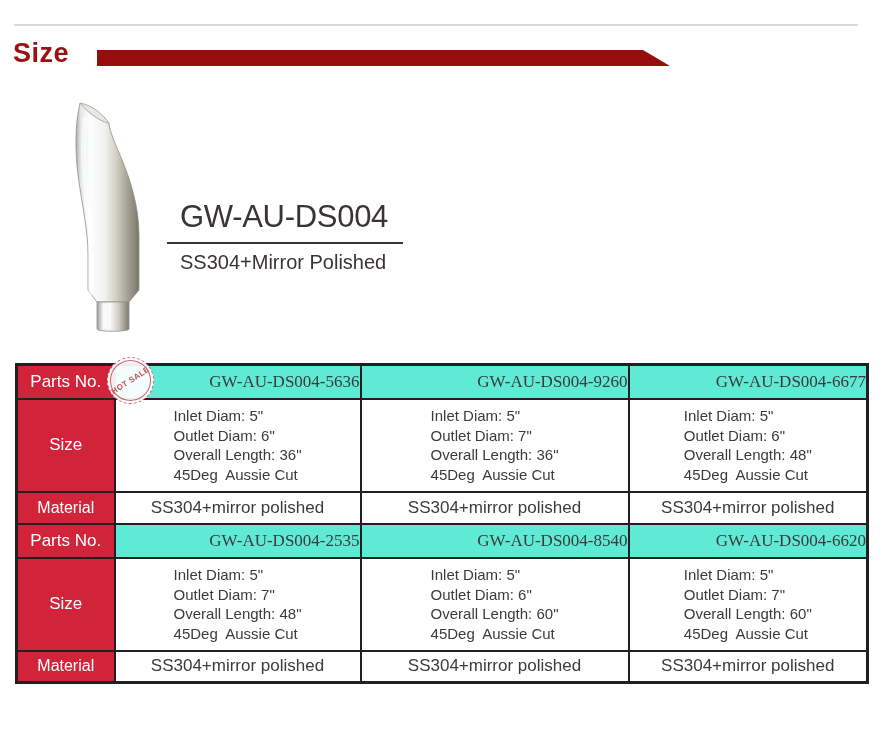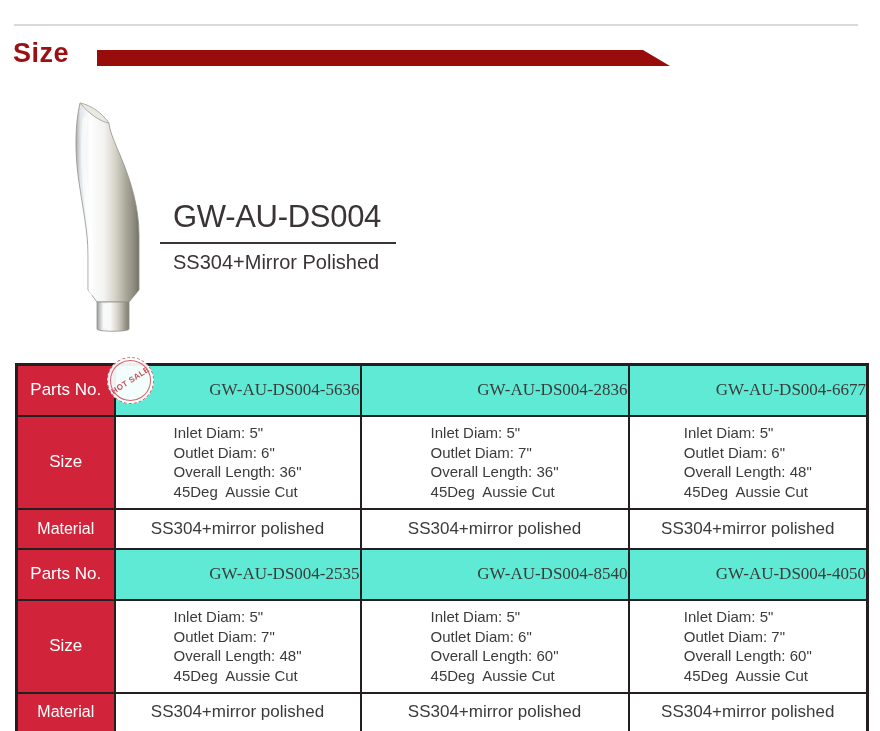--- a/index.html
+++ b/index.html
@@ -12,39 +12,39 @@
   .size-heading{
     position:absolute;left:13px;top:38px;font-size:27px;font-weight:bold;
     color:#9B1010;letter-spacing:0.5px;
   }
   .red-banner{
     position:absolute;left:97px;top:50px;width:573px;height:16px;background:#980D0C;
     clip-path:polygon(0 0, calc(100% - 27px) 0, 100% 100%, 0 100%);
   }
   
   .pipe-svg{position:absolute;left:55px;top:95px;width:130px;height:245px;}
-  .product-caption{position:absolute;left:160px;top:199px;}
+  .product-caption{position:absolute;left:167px;top:199px;}
   .product-code{
     font-size:31px;color:#3a3436;letter-spacing:-0.3px;padding:0 8px 7px 13px;white-space:nowrap;
   }
   .caption-divider{width:236px;height:2px;background:#3a3436;}
   .product-material{
     font-size:20px;color:#3a3436;padding:7px 0 0 13px;white-space:nowrap;
   }
   
   .spec-table-wrap{position:absolute;left:15px;top:363px;}
   table.spec{border-collapse:collapse;table-layout:fixed;width:851px;border:3px solid #231F20;}
   table.spec td{border:2px solid #231F20;padding:0;vertical-align:middle;}
   col.c-label{width:98px;}
   col.c-d1{width:246px;}
   col.c-d2{width:268px;}
   col.c-d3{width:239px;}
-  tr.r-parts{height:51px;}
+  tr.r-parts{height:34px;}
   tr.r-size{height:93px;}
-  tr.r-material{height:40px;}
+  tr.r-material{height:32px;}
   td.label-cell{
     background:#D1243B;color:#ffffff;text-align:center;font-size:17px;
   }
   tr.r-material td.label-cell{font-size:16px;}
   td.partno-cell{
     background:#5eead4;color:#3b3b3b;text-align:right;font-size:17px;font-family:Liberation Serif, serif;
   }
   td.size-cell{background:#ffffff;text-align:center;}
   .size-block{display:inline-block;text-align:left;}
   .size-line{
@@ -117,21 +117,21 @@
       <col class="c-label">
         <col class="c-d1">
         <col class="c-d2">
         <col class="c-d3">
     </colgroup>
     <tbody>
 
       <tr class="r-parts">
         <td class="label-cell">Parts No.</td>
         <td class="partno-cell">GW-AU-DS004-5636</td>
-        <td class="partno-cell">GW-AU-DS004-2836</td>
+        <td class="partno-cell">GW-AU-DS004-9260</td>
         <td class="partno-cell">GW-AU-DS004-6677</td>
       </tr>
       <tr class="r-size">
         <td class="label-cell">Size</td>
         <td class="size-cell">
           <div class="size-block">
             <div class="size-line">Inlet Diam: 5"</div>
             <div class="size-line">Outlet Diam: 6"</div>
             <div class="size-line">Overall Length: 36"</div>
             <div class="size-line">45Deg  Aussie Cut</div>
@@ -158,21 +158,21 @@
         <td class="label-cell">Material</td>
         <td class="material-cell">SS304+mirror polished</td>
         <td class="material-cell">SS304+mirror polished</td>
         <td class="material-cell">SS304+mirror polished</td>
       </tr>
 
       <tr class="r-parts">
         <td class="label-cell">Parts No.</td>
         <td class="partno-cell">GW-AU-DS004-2535</td>
         <td class="partno-cell">GW-AU-DS004-8540</td>
-        <td class="partno-cell">GW-AU-DS004-4050</td>
+        <td class="partno-cell">GW-AU-DS004-6620</td>
       </tr>
       <tr class="r-size">
         <td class="label-cell">Size</td>
         <td class="size-cell">
           <div class="size-block">
             <div class="size-line">Inlet Diam: 5"</div>
             <div class="size-line">Outlet Diam: 7"</div>
             <div class="size-line">Overall Length: 48"</div>
             <div class="size-line">45Deg  Aussie Cut</div>
           </div>

